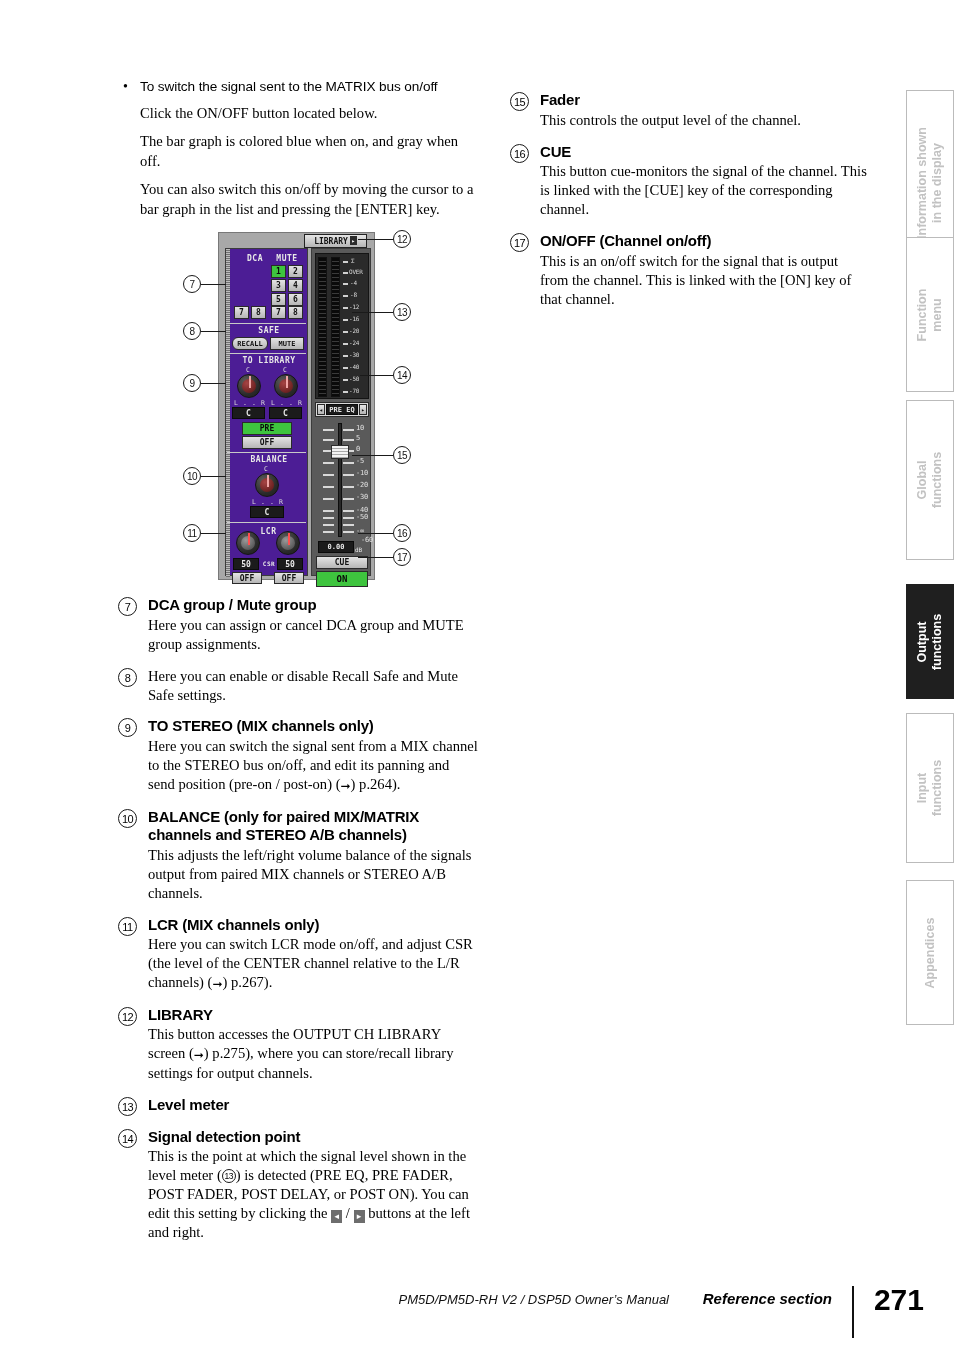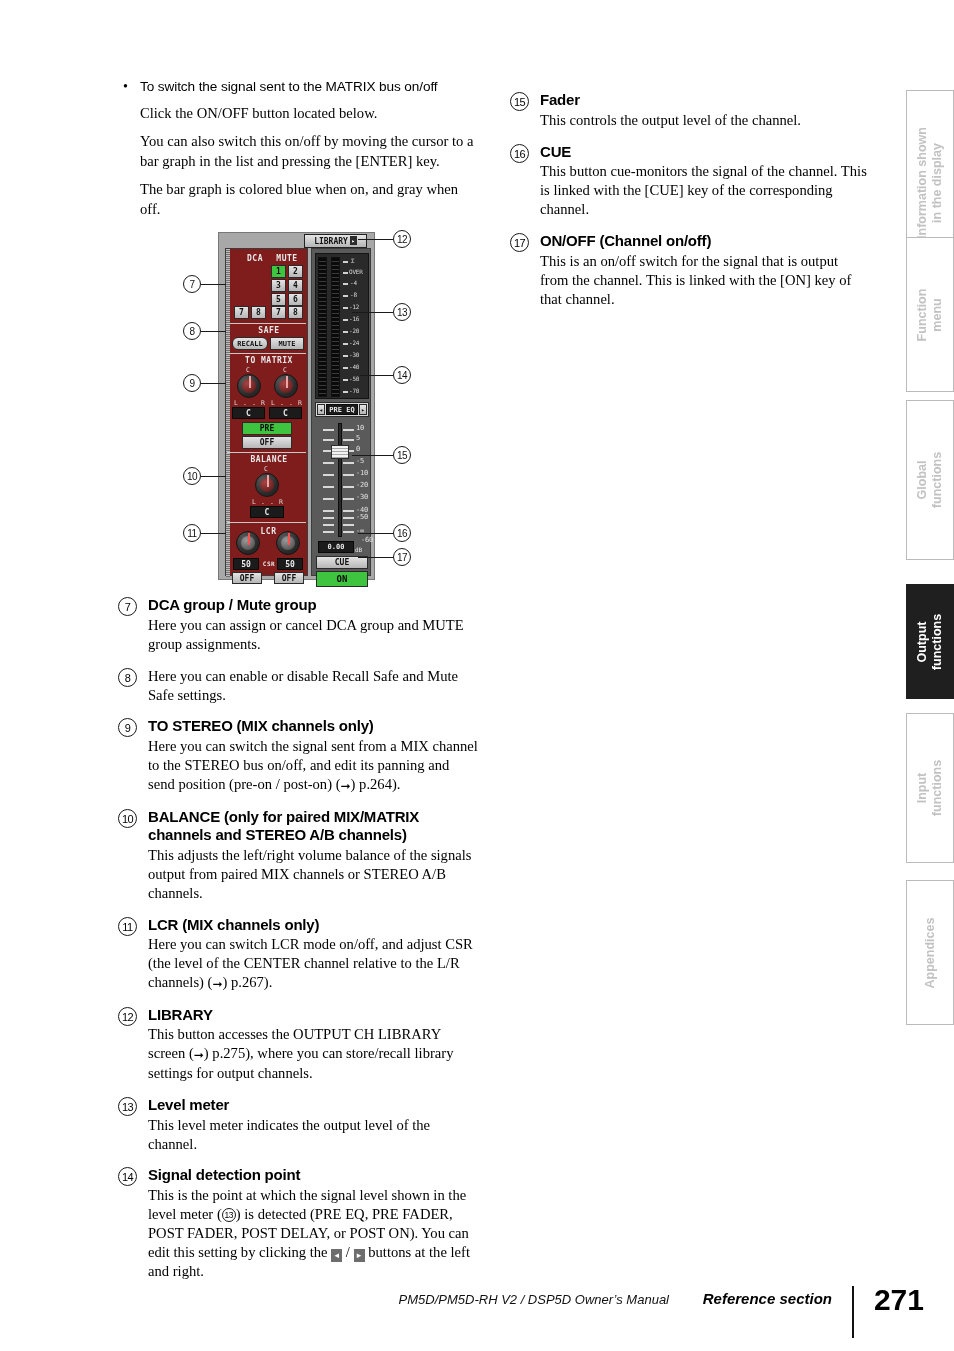--- a/index.html
+++ b/index.html
@@ -127,21 +127,21 @@
   }
   .strip-inner {
     position: absolute;
     left: 4px; top: 15px;
     width: 149px; height: 329px;
   }
   .panel-left {
     position: absolute;
     left: 2px; top: 0;
     width: 83px; height: 328px;
-    background: #7f1d1d;
+    background: #4c1d95;
     border: 1px solid #3c3c3c;
     box-sizing: border-box;
   }
   .panel-right {
     position: absolute;
     left: 88px; top: 0;
     width: 60px; height: 328px;
     background: #5a5a5a;
     border: 1px solid #3c3c3c;
     box-sizing: border-box;
@@ -388,22 +388,22 @@
 </style>
 </head>
 <body>
 
 <div class="col col-left">
 
   <div class="bullet-block">
     <span class="bullet-dot">•</span>
     <div class="bullet-head">To switch the signal sent to the MATRIX bus on/off</div>
     <div class="bullet-body">Click the ON/OFF button located below.</div>
+    <div class="para">The bar graph is colored blue when on, and gray when off.</div>
     <div class="para">You can also switch this on/off by moving the cursor to a bar graph in the list and pressing the [ENTER] key.</div>
-    <div class="para">The bar graph is colored blue when on, and gray when off.</div>
   </div>
 
 </div>
 
 <div class="col col-right">
 
   <div class="item">
     <span class="num">15</span>
     <div class="title">Fader</div>
     <div class="desc">This controls the output level of the channel.</div>
@@ -447,21 +447,21 @@
         <div class="gbtn" style="left:62px; top:57px; width:15px; height:13px; line-height:12px;">8</div>
 
         <div class="divider" style="top:74px;"></div>
 
         <div class="sect-label" style="left:5px; top:77px; width:76px;">SAFE</div>
         <div class="gbtn" style="left:6px; top:88px; width:36px; height:13px; line-height:12px; font-size:7px;border-radius:6px;">RECALL</div>
         <div class="gbtn" style="left:44px; top:88px; width:34px; height:13px; line-height:12px; font-size:7px;">MUTE</div>
 
         <div class="divider" style="top:104px;"></div>
 
-        <div class="sect-label" style="left:5px; top:107px; width:76px;">TO MATRIX</div>
+        <div class="sect-label" style="left:5px; top:107px; width:76px;">TO LIBRARY</div>
         <div class="ctick" style="left:20px; top:117px;">C</div>
         <div class="ctick" style="left:57px; top:117px;">C</div>
 
         <div class="knob" style="left:11px; top:125px;">
           <div class="cap"></div>
           <div class="ind"></div>
         </div>
         <div class="knob" style="left:48px; top:125px;">
           <div class="cap"></div>
           <div class="ind"></div>
@@ -673,21 +673,20 @@
 
   <div class="item">
     <span class="num">12</span>
     <div class="title">LIBRARY</div>
     <div class="desc"><span>This button accesses the OUTPUT CH LIBRARY screen (</span><span class="arrowglyph">➞</span><span>) p.275), where you can store/recall library settings for output channels.</span></div>
   </div>
 
   <div class="item">
     <span class="num">13</span>
     <div class="title">Level meter</div>
-    <div class="desc">This level meter indicates the output level of the channel.</div>
   </div>
 
   <div class="item">
     <span class="num">14</span>
     <div class="title">Signal detection point</div>
     <div class="desc"><span>This is the point at which the signal level shown in the level meter (</span><span class="inline-circ">13</span><span>) is detected (PRE EQ, PRE FADER, POST FADER, POST DELAY, or POST ON). You can edit this setting by clicking the</span> <span class="minibtn">◂</span> / <span class="minibtn">▸</span> <span>buttons at the left and right.</span></div>
   </div>
 
 </div>
 

